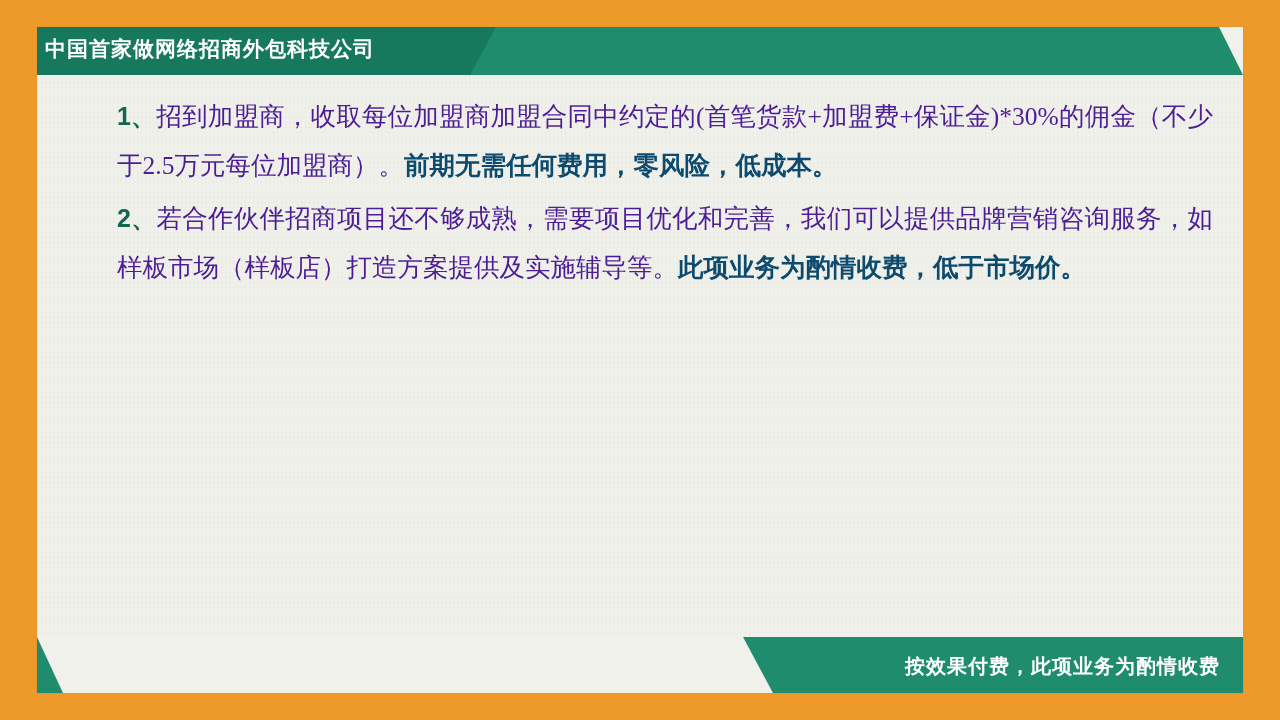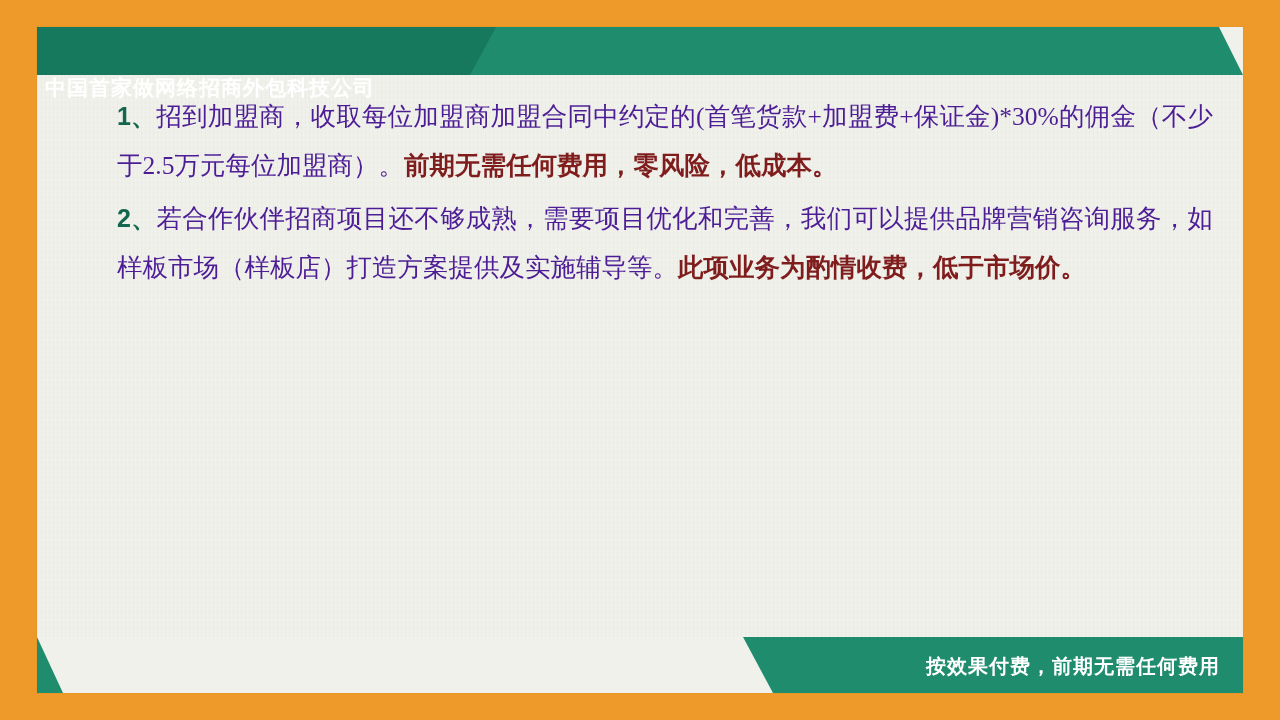--- a/index.html
+++ b/index.html
@@ -38,28 +38,27 @@
       repeating-linear-gradient(90deg, rgba(0,0,0,0.018) 0px, rgba(0,0,0,0.018) 1px, rgba(255,255,255,0) 1px, rgba(255,255,255,0) 4px),
       repeating-linear-gradient(0deg, rgba(0,0,0,0.012) 0px, rgba(0,0,0,0.012) 1px, rgba(255,255,255,0) 1px, rgba(255,255,255,0) 5px);
     pointer-events: none;
   }
   .header-title {
     position: absolute;
     left: 45px;
     top: 27px;
     height: 48px;
     line-height: 48px;
-    font-family: Liberation Sans, sans-serif;
+    font-family: Liberation Mono, monospace;
     font-weight: bold;
     font-size: 21px;
     color: #FFFFFF;
     letter-spacing: 1px;
     white-space: nowrap;
     z-index: 4;
-    margin-top: 37px;
   }
   .header-tab-tail {
     position: absolute;
     left: 470px;
     top: 27px;
     width: 0;
     height: 0;
     border-top: 48px solid #16795E;
     border-right: 26px solid transparent;
     z-index: 2;
@@ -116,21 +115,21 @@
     font-family: "Liberation Sans", sans-serif;
     font-weight: bold;
     color: #14674F;
     font-size: 25px;
   }
   .plain {
     color: #4c1d95;
   }
   .emph {
     font-weight: bold;
-    color: #7f1d1d;
+    color: #0c4a6e;
   }
 
   
   .footer-band {
     position: absolute;
     left: 37px;
     top: 637px;
     width: 1206px;
     height: 56px;
     background: #1E8C6D;
@@ -205,15 +204,15 @@
       <span class="num">2、</span><span class="plain">若合作伙伴招商项目还不够成熟，需要项目优化和完善，我们可以提供品牌营销咨询服务，如样板市场（样板店）打造方案提供及实施辅导等。</span><span class="emph">此项业务为酌情收费，低于市场价。</span>
     </p>
 
 
   </div>
 
   <div class="footer-band"></div>
   <div class="footer-left-white"></div>
   <div class="footer-left-diag"></div>
   <div class="footer-left-corner"></div>
-  <div class="footer-text">按效果付费，前期无需任何费用</div>
+  <div class="footer-text">按效果付费，此项业务为酌情收费</div>
 
 </div>
 
 </body></html>

